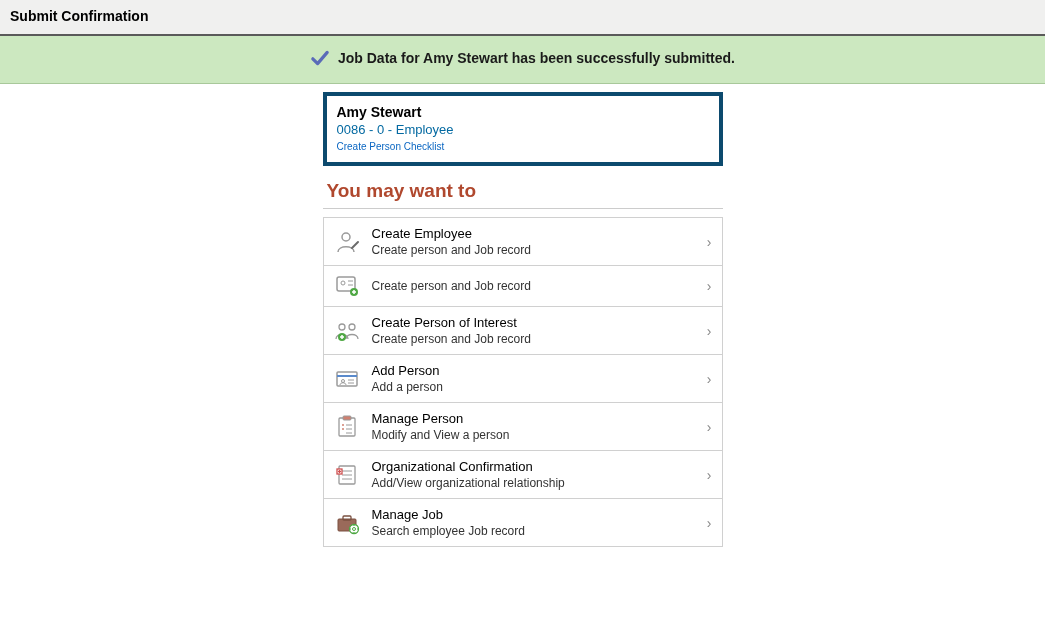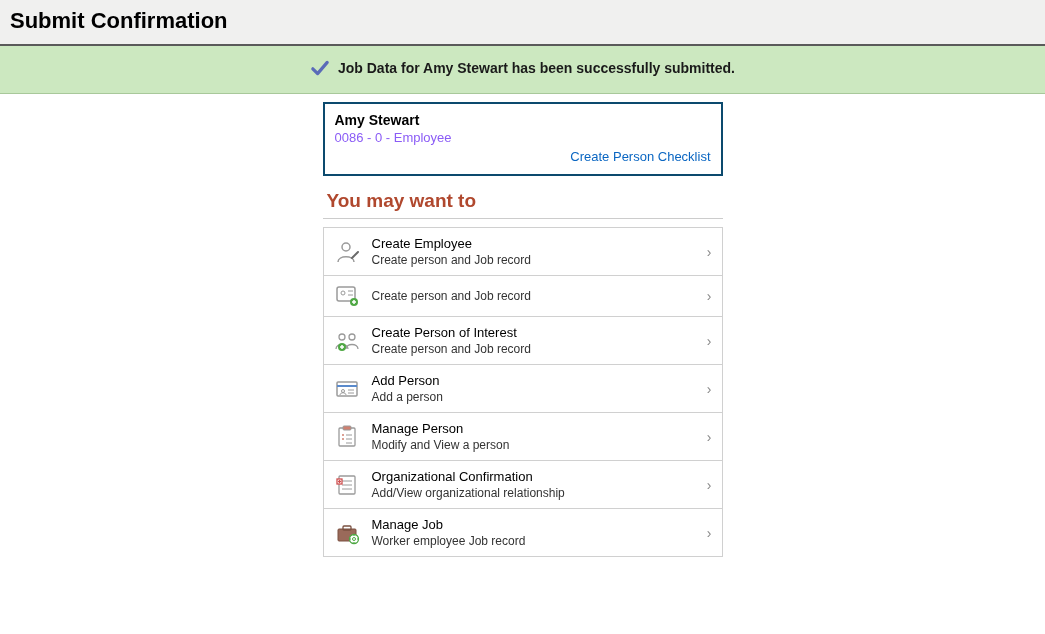--- a/index.html
+++ b/index.html
@@ -10,21 +10,21 @@
     color: #000;
     background: #fff;
     width: 1045px;
   }
   .header-bar {
     background: #f0f0ef;
     border-bottom: 2px solid #5a5a5a;
     padding: 8px 10px 10px 10px;
   }
   .header-title {
-    font-size: 22px;
+    font-size: 14px;
     font-weight: bold;
     color: #000;
   }
   .success-banner {
     background: #cce8c0;
     border-bottom: 1px solid #a8c89a;
     text-align: center;
     padding: 14px 0;
   }
   .success-inner {
@@ -42,44 +42,43 @@
   }
   .content-wrap {
     display: flex;
     justify-content: center;
     padding-top: 8px;
   }
   .content-col {
     width: 400px;
   }
   .person-card {
-    border: 2px solid #0c4a6e;
+    border: 4px solid #0c4a6e;
     background: #fff;
     padding: 8px 10px 10px 10px;
     margin-bottom: 14px;
   }
   .person-name {
     font-weight: bold;
     font-size: 14px;
     color: #000;
     margin-bottom: 2px;
   }
   .person-sub {
     font-size: 13px;
-    color: #8b5cf6;
+    color: #0369a1;
     margin-bottom: 4px;
   }
   .person-link {
     display: block;
     color: #0a66c2;
-    font-size: 13px;
+    font-size: 10px;
     margin-top: 1px;
     text-decoration: none;
     cursor: pointer;
-    text-align: right;
   }
   .section-title {
     color: #b0482e;
     font-weight: bold;
     font-size: 19px;
     padding: 0 4px 6px 4px;
     border-bottom: 1px solid #ccc;
     margin-bottom: 8px;
   }
   .action-list {
@@ -266,21 +265,21 @@
           <svg viewBox="0 0 28 24" width="28" height="24">
             <rect x="4" y="8" width="18" height="12" rx="1" fill="#9a6a5a" stroke="#7a5040" stroke-width="1"></rect>
             <rect x="9" y="5" width="8" height="4" rx="1" fill="none" stroke="#7a5040" stroke-width="1.3"></rect>
             <circle cx="20" cy="18" r="4.5" fill="#fff" stroke="#4fa844" stroke-width="1.3"></circle>
             <circle cx="20" cy="18" r="1.5" fill="none" stroke="#4fa844" stroke-width="1"></circle>
             <path d="M20 13.5 L20 15 M20 21 L20 22.5 M15.5 18 L17 18 M23 18 L24.5 18" stroke="#4fa844" stroke-width="1"></path>
           </svg>
         </span>
         <div class="action-text">
           <div class="action-title">Manage Job</div>
-          <div class="action-desc">Worker employee Job record</div>
+          <div class="action-desc">Search employee Job record</div>
         </div>
         <span class="chevron">›</span>
       </div>
 
     </div>
 
   </div>
 </div>
 
 </body></html>

